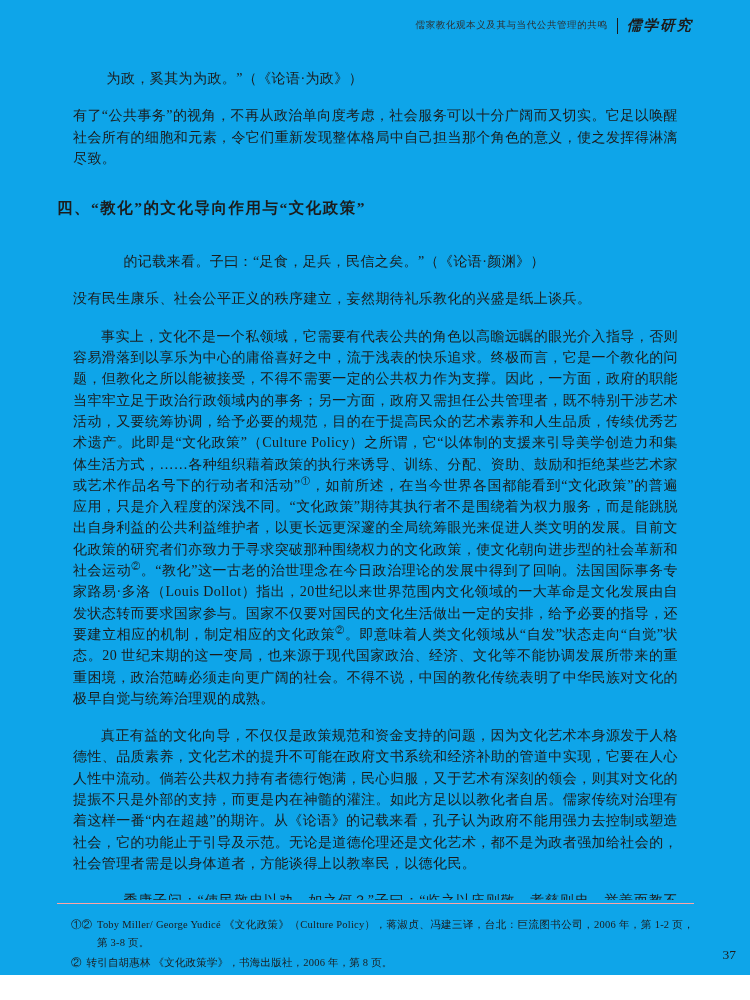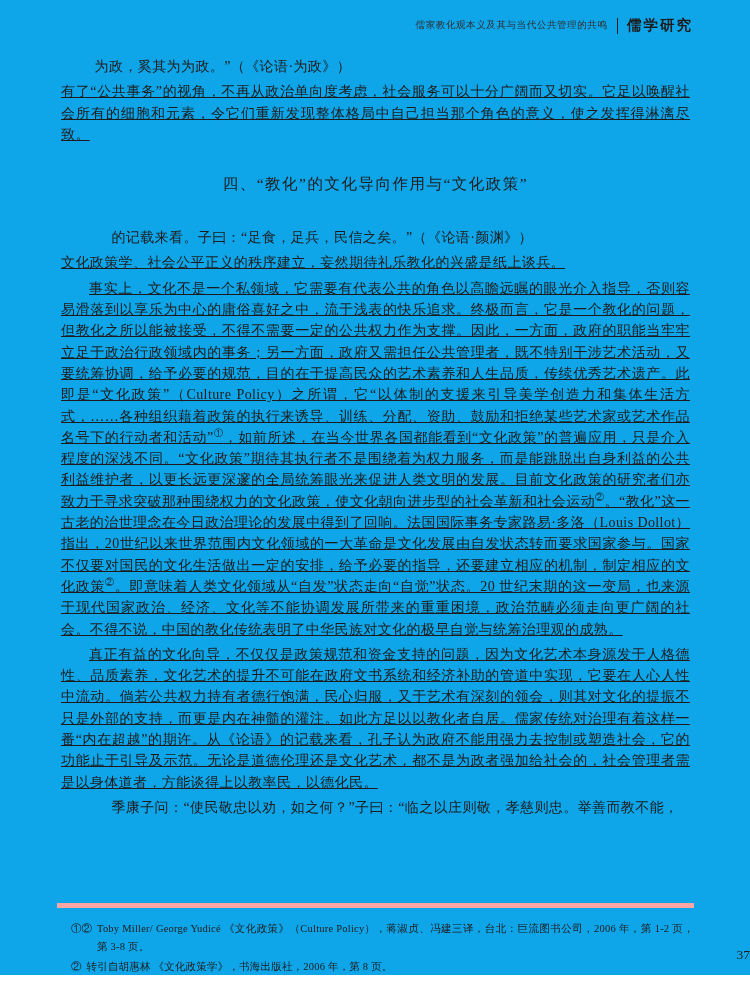--- a/index.html
+++ b/index.html
@@ -31,58 +31,58 @@
   .header-divider {
     width: 1.5px;
     height: 16px;
     background: #1c1c1c;
   }
   .journal-name {
     font-size: 14.5px;
     font-weight: bold;
     letter-spacing: 2px;
     white-space: nowrap;
+    font-style: italic;
   }
   .content {
     position: absolute;
     top: 52px;
     left: 57px;
     width: 637px;
     height: 848px;
     overflow: hidden;
   }
   .para, .quote, .quote2 {
-    margin: 4px;
+    margin: 16px;
     font-size: 14px;
     line-height: 21.3px;
     text-align: justify;
     letter-spacing: 0.4px;
   }
-  .para { text-indent: 2em; text-decoration: underline; }
+  .para { text-indent: 2em; }
   .no-indent { text-indent: 0; }
   .quote2 { text-indent: 2.4em; }
   .quote { text-indent: 3.6em; }
   .section-heading {
     margin: 29px 0 32px 0;
     font-size: 15.5px;
-    font-weight: normal;
-    text-align: center;
+    font-weight: bold;
     letter-spacing: 1.5px;
   }
   sup.fn-ref {
     font-size: 9px;
     line-height: 0;
     vertical-align: super;
   }
   .footnotes {
     position: absolute;
     left: 57px;
     top: 903px;
     width: 637px;
-    border-top: 5px solid #fca5a5;
+    border-top: 1px solid #fca5a5;
     padding-top: 12px;
   }
   .footnote {
     display: flex;
     font-size: 10.5px;
     line-height: 17.5px;
     margin-bottom: 3px;
   }
   .fn-marker {
     flex: none;
@@ -90,21 +90,21 @@
     margin-right: 5px;
     white-space: nowrap;
   }
   .fn-text {
     flex: 1;
     text-align: justify;
     letter-spacing: 0.2px;
   }
   .page-number {
     position: absolute;
-    right: 0;
+    right: 14px;
     bottom: 12px;
     font-size: 13.5px;
     color: #1c1c1c;
     margin-left: 8px;
   }
 </style>
 </head>
 <body>
 
 <div class="page">
@@ -113,21 +113,21 @@
     <span class="running-title">儒家教化观本义及其与当代公共管理的共鸣</span>
     <span class="header-divider"></span>
     <span class="journal-name">儒学研究</span>
   </div>
 
   <div class="content">
     <p class="quote2 js-sup">为政，奚其为为政。”（《论语·为政》）</p>
     <p class="para no-indent js-sup">有了“公共事务”的视角，不再从政治单向度考虑，社会服务可以十分广阔而又切实。它足以唤醒社会所有的细胞和元素，令它们重新发现整体格局中自己担当那个角色的意义，使之发挥得淋漓尽致。</p>
     <h2 class="section-heading">四、“教化”的文化导向作用与“文化政策”</h2>
     <p class="quote js-sup">的记载来看。子曰：“足食，足兵，民信之矣。”（《论语·颜渊》）</p>
-    <p class="para no-indent js-sup">文化政策学、社会公平正义的秩序建立，妄然期待礼乐教化的兴盛是纸上谈兵。</p>
+    <p class="para no-indent js-sup">没有民生康乐、社会公平正义的秩序建立，妄然期待礼乐教化的兴盛是纸上谈兵。</p>
     <p class="para js-sup">事实上，文化不是一个私领域，它需要有代表公共的角色以高瞻远瞩的眼光介入指导，否则容易滑落到以享乐为中心的庸俗喜好之中，流于浅表的快乐追求。终极而言，它是一个教化的问题，但教化之所以能被接受，不得不需要一定的公共权力作为支撑。因此，一方面，政府的职能当牢牢立足于政治行政领域内的事务；另一方面，政府又需担任公共管理者，既不特别干涉艺术活动，又要统筹协调，给予必要的规范，目的在于提高民众的艺术素养和人生品质，传续优秀艺术遗产。此即是“文化政策”（Culture Policy）之所谓，它“以体制的支援来引导美学创造力和集体生活方式，……各种组织藉着政策的执行来诱导、训练、分配、资助、鼓励和拒绝某些艺术家或艺术作品名号下的行动者和活动”<sup class="fn-ref">①</sup>，如前所述，在当今世界各国都能看到“文化政策”的普遍应用，只是介入程度的深浅不同。“文化政策”期待其执行者不是围绕着为权力服务，而是能跳脱出自身利益的公共利益维护者，以更长远更深邃的全局统筹眼光来促进人类文明的发展。目前文化政策的研究者们亦致力于寻求突破那种围绕权力的文化政策，使文化朝向进步型的社会革新和社会运动<sup class="fn-ref">②</sup>。“教化”这一古老的治世理念在今日政治理论的发展中得到了回响。法国国际事务专家路易·多洛（Louis Dollot）指出，20世纪以来世界范围内文化领域的一大革命是文化发展由自发状态转而要求国家参与。国家不仅要对国民的文化生活做出一定的安排，给予必要的指导，还要建立相应的机制，制定相应的文化政策<sup class="fn-ref">②</sup>。即意味着人类文化领域从“自发”状态走向“自觉”状态。20 世纪末期的这一变局，也来源于现代国家政治、经济、文化等不能协调发展所带来的重重困境，政治范畴必须走向更广阔的社会。不得不说，中国的教化传统表明了中华民族对文化的极早自觉与统筹治理观的成熟。</p>
     <p class="para js-sup">真正有益的文化向导，不仅仅是政策规范和资金支持的问题，因为文化艺术本身源发于人格德性、品质素养，文化艺术的提升不可能在政府文书系统和经济补助的管道中实现，它要在人心人性中流动。倘若公共权力持有者德行饱满，民心归服，又于艺术有深刻的领会，则其对文化的提振不只是外部的支持，而更是内在神髓的灌注。如此方足以以教化者自居。儒家传统对治理有着这样一番“内在超越”的期许。从《论语》的记载来看，孔子认为政府不能用强力去控制或塑造社会，它的功能止于引导及示范。无论是道德伦理还是文化艺术，都不是为政者强加给社会的，社会管理者需是以身体道者，方能谈得上以教率民，以德化民。</p>
     <p class="quote js-sup">季康子问：“使民敬忠以劝，如之何？”子曰：“临之以庄则敬，孝慈则忠。举善而教不能，</p>
   </div>
 
   <div class="footnotes">
     <div class="footnote">
       <span class="fn-marker">①②</span>
       <span class="fn-text">Toby Miller/ George Yudicé 《文化政策》（Culture Policy），蒋淑贞、冯建三译，台北：巨流图书公司，2006 年，第 1-2 页，第 3-8 页。</span>
     </div>

